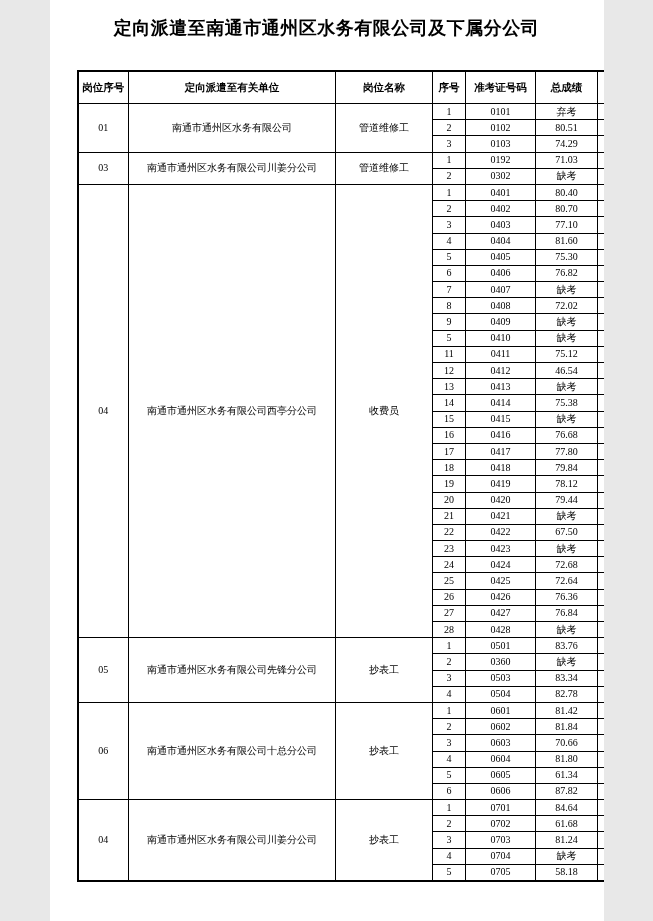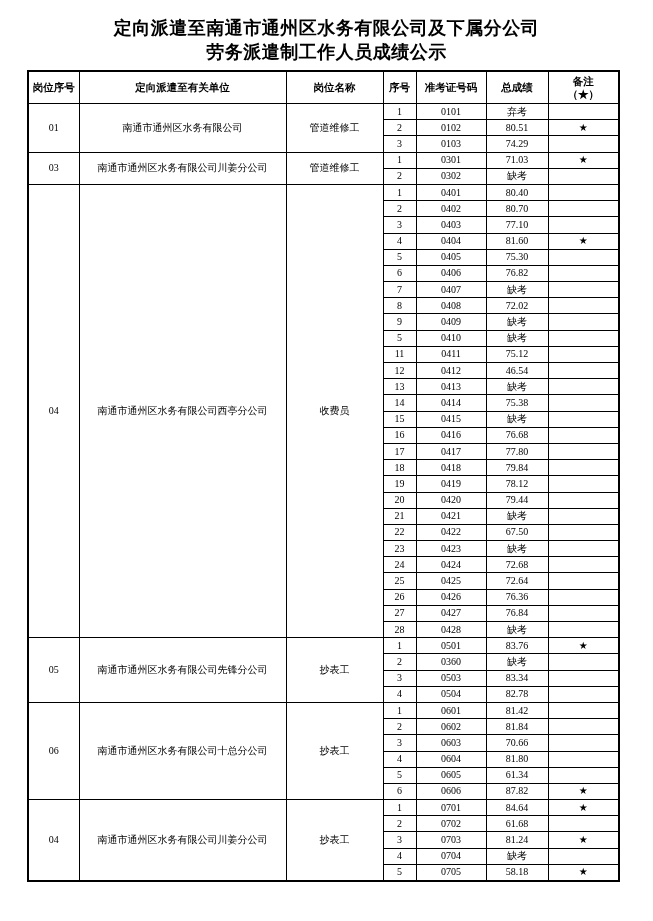--- a/index.html
+++ b/index.html
@@ -2,21 +2,21 @@
 <html><head>
 <meta charset="utf-8">
 <style>
   html, body {
     margin: 0;
     padding: 0;
     background: #e8e8e8;
   }
   .page {
     position: relative;
-    width: 653px;
+    width: 554px;
     height: 921px;
     margin: 0 auto;
     background: #ffffff;
     font-family: "Liberation Serif", "DejaVu Serif", serif;
     color: #000000;
     overflow: hidden;
   }
   .title-block {
     position: absolute;
     top: 16px;
@@ -76,21 +76,20 @@
   col.c-score { width: 62px; }
   col.c-note  { width: 71px; }
 </style>
 </head>
 <body>
 
 <div class="page">
 
   <div class="title-block">
     <div class="title-line">定向派遣至南通市通州区水务有限公司及下属分公司</div>
-    <div class="title-line">劳务派遣制工作人员成绩公示</div>
   </div>
 
   <table class="results">
     <colgroup>
       <col class="c-pos">
         <col class="c-unit">
         <col class="c-job">
       <col class="c-seq">
         <col class="c-tick">
         <col class="c-score">
@@ -128,21 +127,21 @@
           <td>3</td>
           <td>0103</td>
           <td>74.29</td>
           <td class="star-cell"></td>
         </tr>
         <tr>
           <td rowspan="2">03</td>
           <td rowspan="2">南通市通州区水务有限公司川姜分公司</td>
           <td rowspan="2">管道维修工</td>
           <td>1</td>
-          <td>0301</td>
+          <td>0192</td>
           <td>71.03</td>
           <td class="star-cell">★</td>
         </tr>
         <tr>
           <td>2</td>
           <td>0302</td>
           <td>缺考</td>
           <td class="star-cell"></td>
         </tr>
         <tr>

